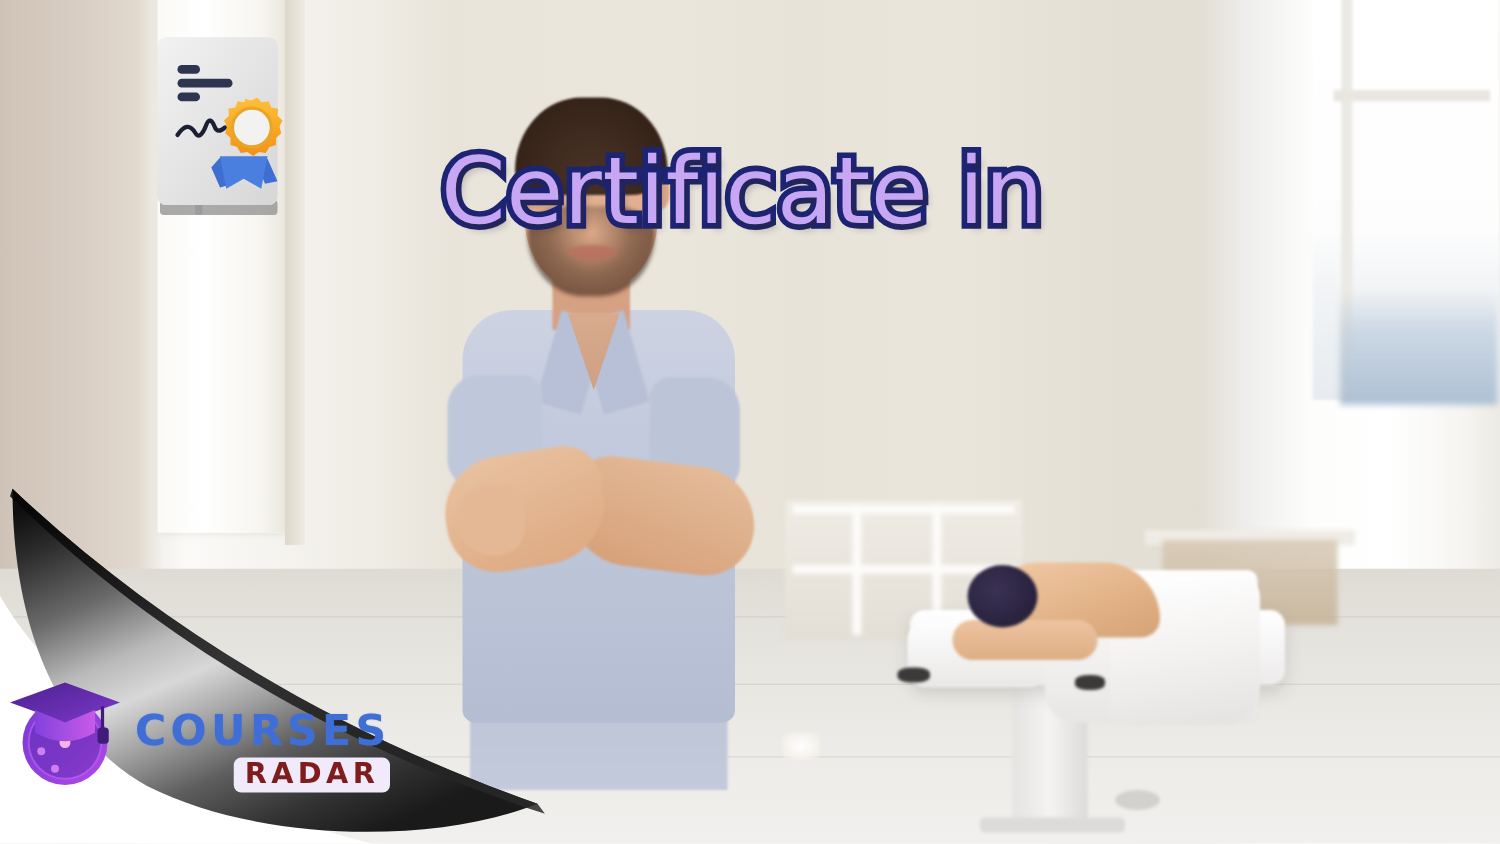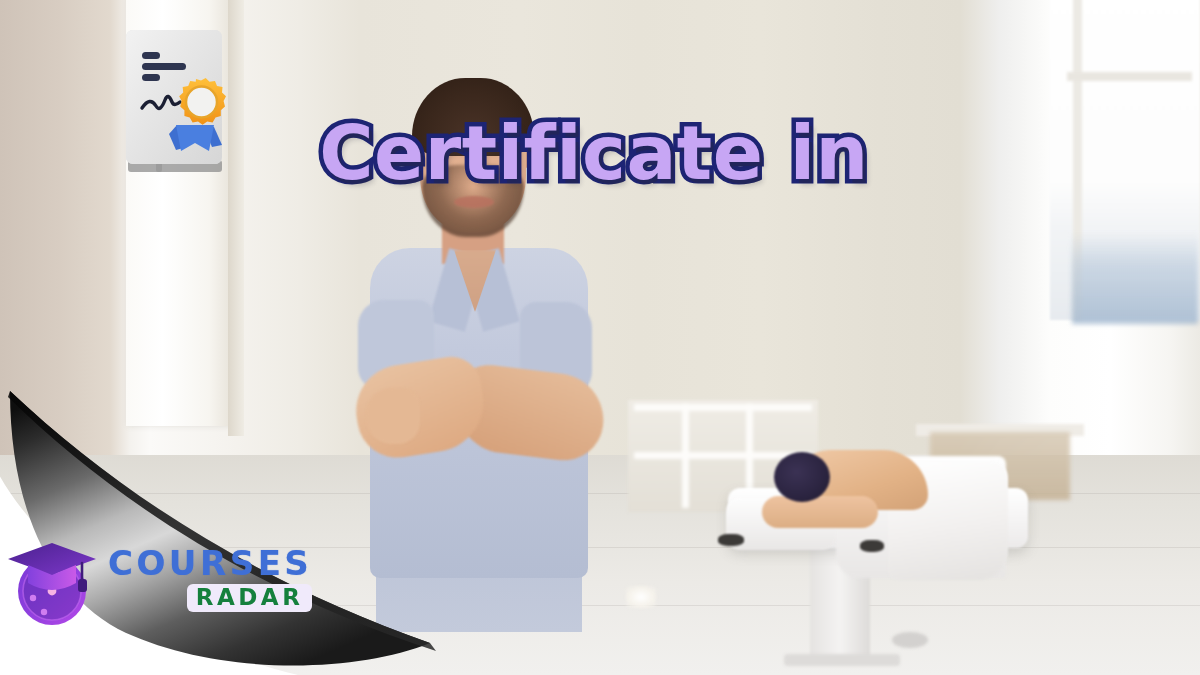--- a/index.html
+++ b/index.html
@@ -306,42 +306,42 @@
   }
 
   
   .headline {
     position: absolute;
     left: 0; top: 116px;
     width: 1188px;
     text-align: center;
     line-height: 1.02;
     font-family: "DejaVu Sans", sans-serif;
-    font-weight: bold;
+    font-weight: normal;
     font-size: 74px;
     letter-spacing: .5px;
     color: #c7a6f4;
     -webkit-text-stroke: 9px #1d2474;
     paint-order: stroke fill;
     text-shadow:
       3px 4px 0 rgba(40,40,60,.32),
       5px 6px 5px rgba(40,40,60,.20);
     user-select: none;
   }
   .headline .line { display: block; white-space: nowrap; }
   .headline .line.l2 { font-size: 76px; margin-top: 6px; }
   .headline .line.l3 { font-size: 76px; margin-top: 6px; }
 
   
   .brand {
     position: absolute;
     left: 8px; top: 524px;
     width: 270px; height: 110px;
     display: flex;
-    align-items: center;
+    align-items: flex-end;
     gap: 8px;
   }
   .brand-mark { width: 92px; height: 104px; flex: 0 0 auto; }
   .brand-words { display: flex; flex-direction: column; align-items: flex-start; }
   .brand-courses {
     font-family: "DejaVu Sans", sans-serif;
     font-weight: bold;
     font-size: 34px;
     letter-spacing: 3.5px;
     color: #3f6fd6;
@@ -353,21 +353,21 @@
     align-self: flex-end;
     background: #f0eafb;
     border-radius: 6px;
     padding: 2px 9px 3px 9px;
   }
   .brand-radar {
     font-family: "DejaVu Sans", sans-serif;
     font-weight: bold;
     font-size: 23px;
     letter-spacing: 3.5px;
-    color: #15803d;
+    color: #7f1d1d;
     line-height: 1;
   }
 </style>
 </head>
 <body>
 
 <div id="banner">
 
   <div class="photo">
     <div class="wall"></div>

